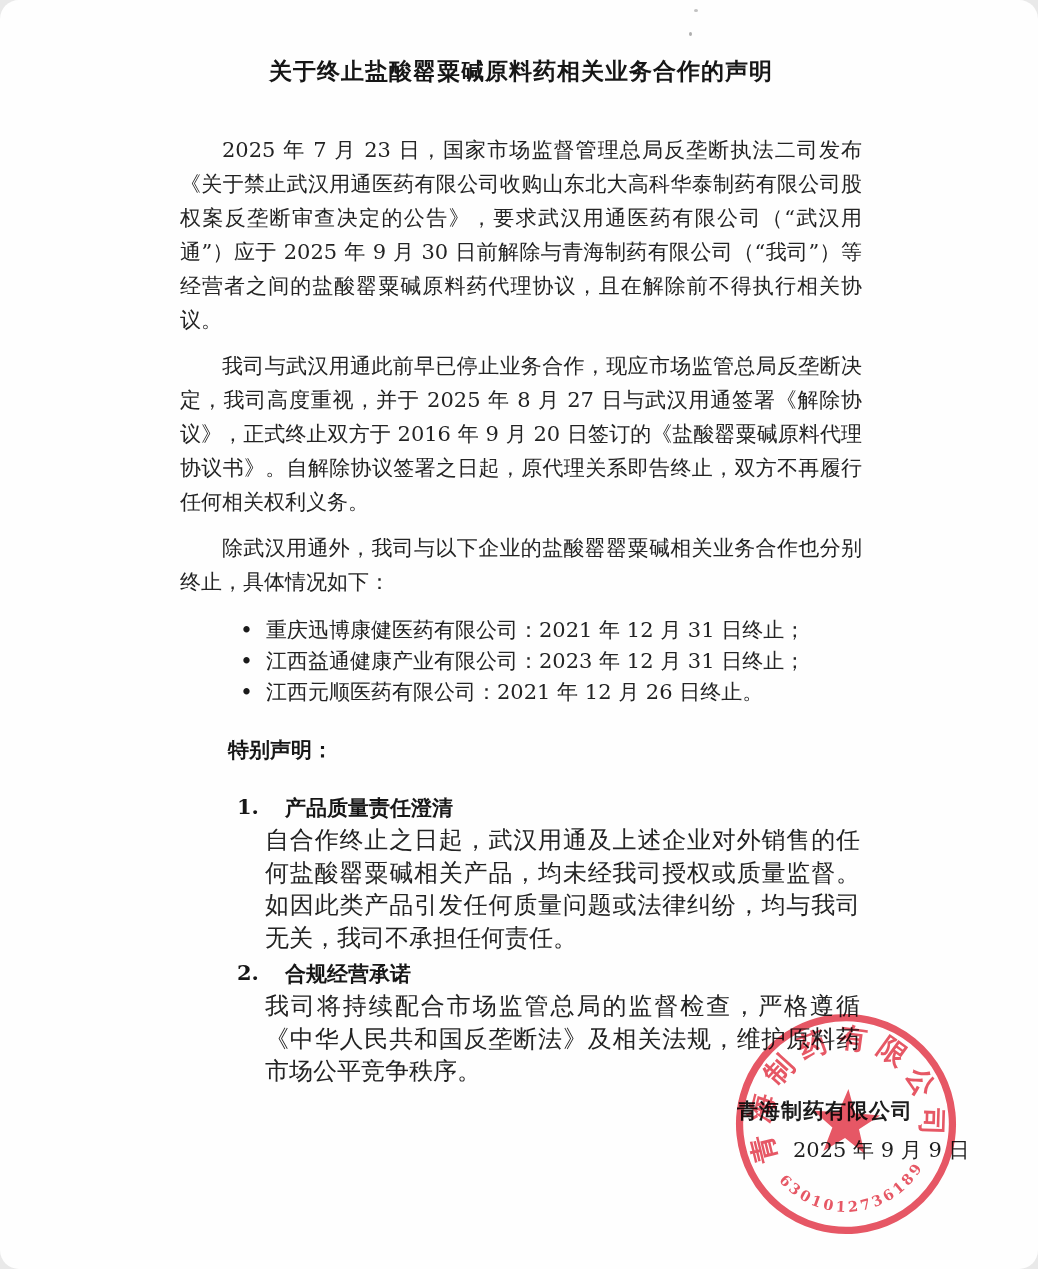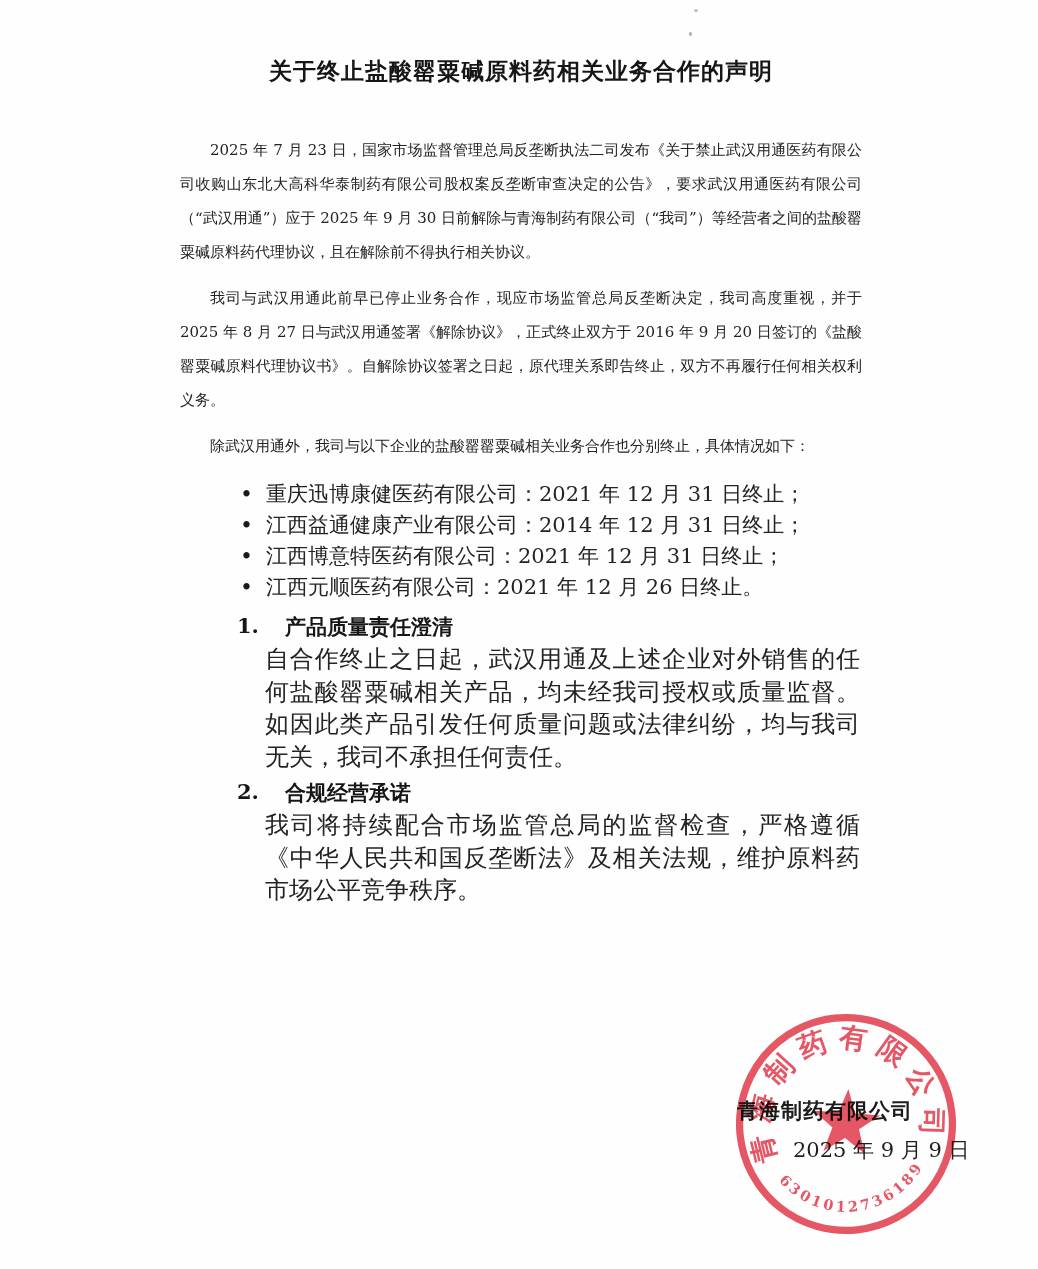--- a/index.html
+++ b/index.html
@@ -4,44 +4,45 @@
 <style>
   html,body{margin:0;padding:0;background:#e9e9e9;}
   .page{
     position:relative;
     width:1038px;height:1269px;
     background:#fefefe;
     margin:0 auto;
     overflow:hidden;
     color:#1e1e1e;
     font-family:"DejaVu Serif","Liberation Serif",serif;
+    border-radius:19px;
   }
   .content{
     position:absolute;left:180px;top:56px;width:682px;
   }
   .doc-title{
     font-family:"Liberation Sans","DejaVu Sans",sans-serif;
     font-weight:bold;
     font-size:23px;
     color:#161616;
     text-align:center;
     letter-spacing:1px;
     margin:0 0 46px 0;
   }
   .para{
-    font-size:15px;
+    font-size:21px;
     line-height:34px;
     text-align:justify;
     text-indent:2em;
     margin:0 0 12px 0;
     color:#232323;
   }
   .bullet-list{
     list-style:none;
-    margin:16px 0 10px 0;
+    margin:16px 0 0 0;
     padding:0 0 0 60px;
   }
   .bullet-list li{
     position:relative;
     font-size:21px;
     line-height:31px;
     padding-left:26px;
     color:#232323;
   }
   .bullet-list li::before{
@@ -120,25 +121,25 @@
   <div class="content">
 
     <h1 class="doc-title">关于终止盐酸罂粟碱原料药相关业务合作的声明</h1>
 
     <p class="para">2025 年 7 月 23 日，国家市场监督管理总局反垄断执法二司发布《关于禁止武汉用通医药有限公司收购山东北大高科华泰制药有限公司股权案反垄断审查决定的公告》，要求武汉用通医药有限公司（“武汉用通”）应于 2025 年 9 月 30 日前解除与青海制药有限公司（“我司”）等经营者之间的盐酸罂粟碱原料药代理协议，且在解除前不得执行相关协议。</p>
     <p class="para">我司与武汉用通此前早已停止业务合作，现应市场监管总局反垄断决定，我司高度重视，并于 2025 年 8 月 27 日与武汉用通签署《解除协议》，正式终止双方于 2016 年 9 月 20 日签订的《盐酸罂粟碱原料代理协议书》。自解除协议签署之日起，原代理关系即告终止，双方不再履行任何相关权利义务。</p>
     <p class="para">除武汉用通外，我司与以下企业的盐酸罂罂粟碱相关业务合作也分别终止，具体情况如下：</p>
 
     <ul class="bullet-list">
       <li>重庆迅博康健医药有限公司：2021 年 12 月 31 日终止；</li>
-      <li>江西益通健康产业有限公司：2014 年 12 月 31 日终止；</li>
-      <li>江西博意特医药有限公司：2021 年 12 月 31 日终止；</li>
+      <li>江西益通健康产业有限公司：2023 年 12 月 31 日终止；</li>
       <li>江西元顺医药有限公司：2021 年 12 月 26 日终止。</li>
     </ul>
 
+    <div class="special-heading">特别声明：</div>
 
     <div class="num-item">
       <div class="item-head">
         <span class="item-num">1.</span>
         <span class="item-title">产品质量责任澄清</span>
       </div>
       <div class="item-body">自合作终止之日起，武汉用通及上述企业对外销售的任何盐酸罂粟碱相关产品，均未经我司授权或质量监督。如因此类产品引发任何质量问题或法律纠纷，均与我司无关，我司不承担任何责任。</div>
     </div>
 
     <div class="num-item">

